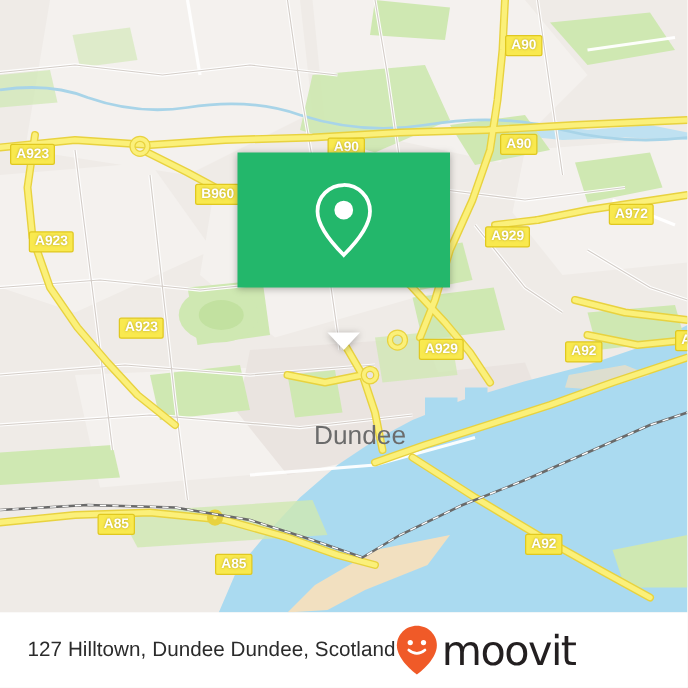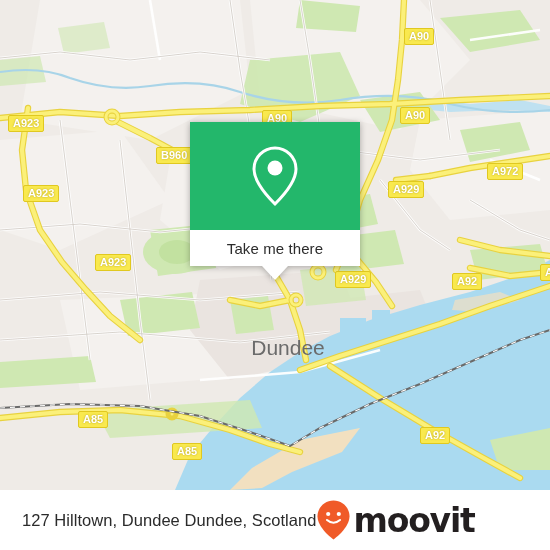--- a/index.html
+++ b/index.html
@@ -102,21 +102,21 @@
     letter-spacing: .05px;
     white-space: nowrap;
   }
   #logo {
     display: flex;
     align-items: center;
     gap: 1px;
   }
   #logo-word {
     font-size: 33px;
-    font-weight: bold;
+    font-weight: normal;
     color: #231f20;
     letter-spacing: -1.2px;
     line-height: 1;
     font-family: "DejaVu Sans", sans-serif;
   }
 </style>
 </head>
 <body>
 
 <div id="root">
@@ -302,21 +302,20 @@
   </div>
 
 
   <div id="popup">
     <div id="popup-green">
       <svg id="popup-pin" width="52" height="64" viewBox="0 0 52 64">
         <path d="M26 4 C14.4 4 5 13.4 5 25 C5 38 20 54 26 60 C32 54 47 38 47 25 C47 13.4 37.6 4 26 4 Z" fill="none" stroke="#ffffff" stroke-width="3"></path>
         <circle cx="26" cy="24" r="7.5" fill="#ffffff"></circle>
       </svg>
     </div>
-    <div id="popup-label">Take me there</div>
     <div id="popup-tail"></div>
   </div>
 
   <div id="footer">
     <div id="address">127 Hilltown, Dundee Dundee, Scotland</div>
     <div id="logo">
       <svg width="36" height="42" viewBox="0 0 36 42">
         <path d="M17.5 1.5 C8.6 1.5 1.5 8.5 1.5 17.3 C1.5 27 12.5 37 17.5 40.5 C22.5 37 33.5 27 33.5 17.3 C33.5 8.5 26.4 1.5 17.5 1.5 Z" fill="#F05A28"></path>
         <circle cx="12.2" cy="15" r="2.1" fill="#ffffff"></circle>
         <circle cx="22.8" cy="15" r="2.1" fill="#ffffff"></circle>

